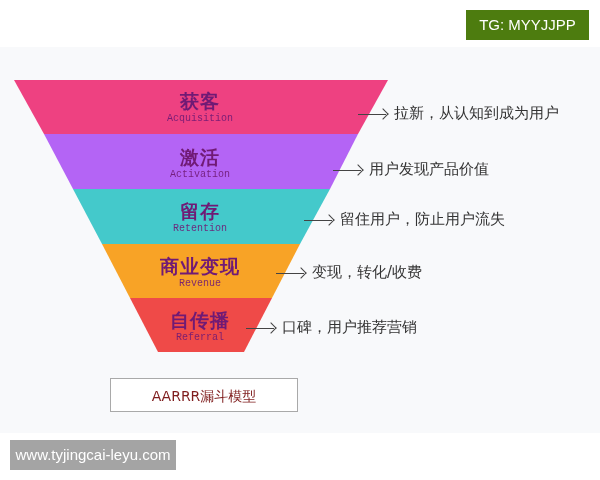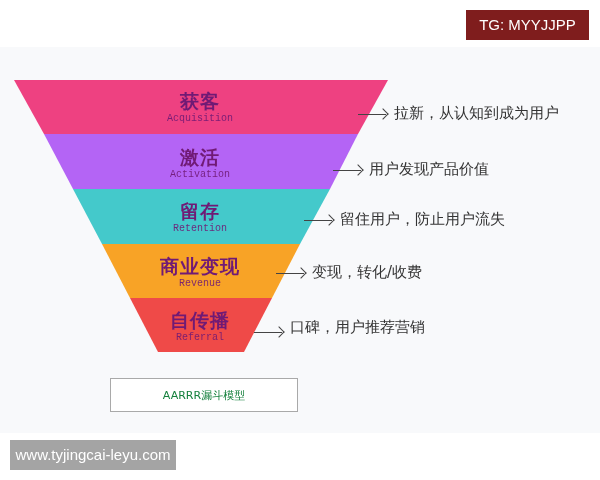--- a/index.html
+++ b/index.html
@@ -1,27 +1,27 @@
 <!DOCTYPE html>
 <html><head>
 <meta charset="utf-8">
 <style>
   html,body{margin:0;padding:0;}
   body{width:600px;height:480px;background:#ffffff;position:relative;overflow:hidden;font-family:"DejaVu Sans","Liberation Sans",sans-serif;}
   .panel{position:absolute;left:0;top:47px;width:600px;height:386px;background:#f8f9fb;}
-  .tg{position:absolute;left:466px;top:10px;width:123px;height:30px;background:#7f1d1d;color:#fff;font-family:"Liberation Sans",sans-serif;font-size:15px;line-height:30px;text-align:center;}
+  .tg{position:absolute;left:466px;top:10px;width:123px;height:30px;background:#4d7c0f;color:#fff;font-family:"Liberation Sans",sans-serif;font-size:15px;line-height:30px;text-align:center;}
   .funnel{position:absolute;left:0;top:0;}
   .seg-label{position:absolute;left:100px;width:200px;text-align:center;color:#701a75;}
   .seg-cn{font-size:19px;font-weight:bold;line-height:22px;letter-spacing:1px;}
   .seg-en{font-family:Liberation Mono, monospace;font-size:10px;line-height:14px;opacity:0.92;}
   .desc{position:absolute;display:flex;align-items:center;color:#333;font-size:15px;white-space:nowrap;}
   .arrow{display:inline-block;width:30px;height:10px;margin-right:6px;position:relative;}
   .arrow:before{content:"";position:absolute;left:0;right:2px;top:5px;height:1px;background:#444;}
   .arrow:after{content:"";position:absolute;right:1px;top:1px;width:7px;height:7px;border-top:1px solid #444;border-right:1px solid #444;transform:rotate(45deg);}
-  .model-box{position:absolute;left:110px;top:378px;width:188px;height:34px;border:1px solid #a9a9a9;background:#fff;color:#15803d;font-size:11px;line-height:34px;text-align:center;box-sizing:border-box;}
+  .model-box{position:absolute;left:110px;top:378px;width:188px;height:34px;border:1px solid #a9a9a9;background:#fff;color:#7f1d1d;font-size:14px;line-height:34px;text-align:center;box-sizing:border-box;}
   .url{position:absolute;left:10px;top:440px;width:166px;height:30px;background:#a4a4a4;color:#fff;font-family:"Liberation Sans",sans-serif;font-size:15px;line-height:30px;text-align:center;}
 </style>
 </head>
 <body>
 
 <div class="tg">TG: MYYJJPP</div>
 <div class="panel"></div>
 
 <svg class="funnel" width="600" height="480">
   <polygon points="14,80 388,80 358,134 44,134" fill="#ee4181"></polygon>
@@ -61,20 +61,20 @@
   <span>用户发现产品价值</span>
 </div>
 <div class="desc" style="left:304px;top:210px;">
   <span class="arrow"></span>
   <span>留住用户，防止用户流失</span>
 </div>
 <div class="desc" style="left:276px;top:263px;">
   <span class="arrow"></span>
   <span>变现，转化/收费</span>
 </div>
-<div class="desc" style="left:254px;top:318px;align-items:flex-end;">
+<div class="desc" style="left:246px;top:318px;">
   <span class="arrow"></span>
   <span>口碑，用户推荐营销</span>
 </div>
 
 <div class="model-box">AARRR漏斗模型</div>
 
 <div class="url">www.tyjingcai-leyu.com</div>
 
 </body></html>

